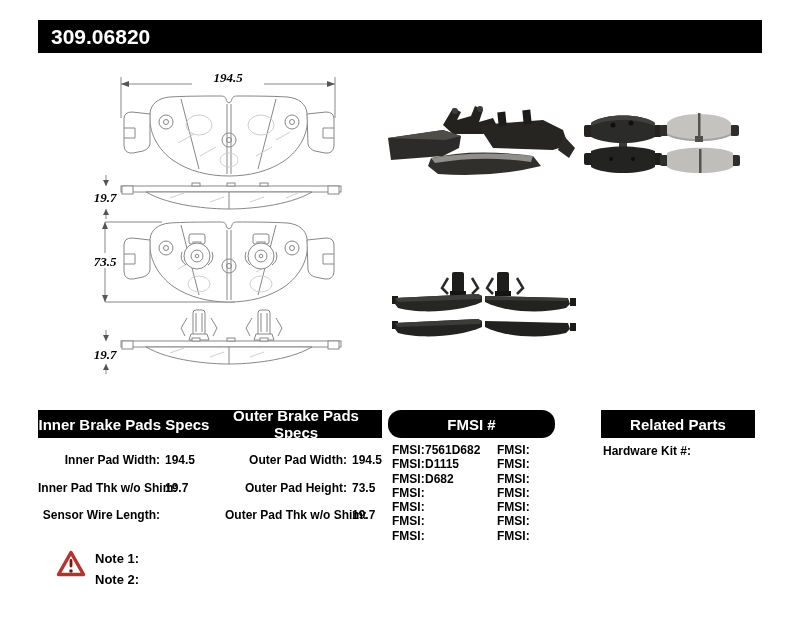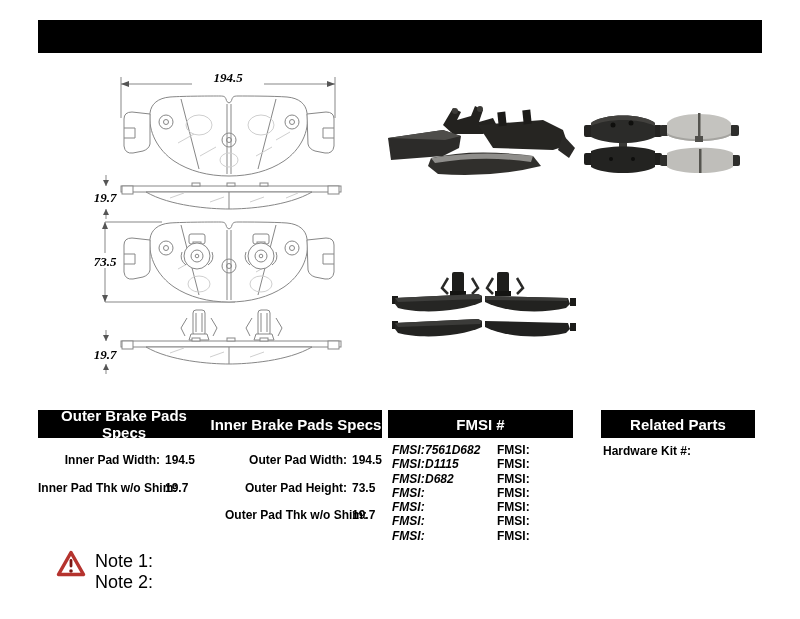--- a/index.html
+++ b/index.html
@@ -6,59 +6,60 @@
   .page{position:relative;width:800px;height:619px;background:#fff;overflow:hidden;
         font-family:"Liberation Sans",sans-serif;color:#000;}
   
   .title-bar{position:absolute;left:38px;top:20px;width:724px;height:33px;background:#000;
              color:#fff;display:flex;justify-content:space-between;align-items:center;
              padding:0 13px;box-sizing:border-box;font-weight:bold;font-size:21px;}
   .section-bar{position:absolute;top:410px;height:28px;background:#000;color:#fff;
                display:flex;align-items:center;font-weight:bold;font-size:15px;}
   .bar-specs{left:38px;width:344px;}
   .bar-specs .half{flex:1;text-align:center;}
-  .bar-fmsi{left:388px;width:185px;justify-content:center;}
+  .bar-fmsi{left:388px;width:167px;justify-content:center;border-radius:13px;}
   .bar-related{left:601px;width:154px;justify-content:center;}
   
   .spec-table{position:absolute;top:442px;font-size:12px;font-weight:bold;}
   .spec-table .spec-row{height:16.6px;white-space:nowrap;margin-top:11px;}
   .spec-table .lbl{display:inline-block;width:122px;text-align:right;}
   .spec-table .val{display:inline-block;margin-left:5px;}
   .inner-table{left:38px;}
   .outer-table{left:225px;}
   .fmsi-col{position:absolute;top:443px;font-size:12px;font-weight:bold;}
   .fmsi-col .spec-row{height:14.3px;white-space:nowrap;}
   .fmsi-col .lbl{display:inline-block;width:31px;text-align:left;}
   .fmsi-col .val{display:inline-block;margin-left:2px;}
-  .fmsi-col-1{left:392px;font-style:italic;}
+  .fmsi-col-1{left:392px;}
   .fmsi-col-2{left:497px;}
   .related-list{position:absolute;left:603px;top:444px;font-size:12px;font-weight:bold;}
   
   .dim{position:absolute;font-family:"Liberation Serif",serif;font-style:italic;
        font-weight:bold;font-size:13px;text-align:center;}
   .dim-width{left:196px;top:70px;width:64px;}
   .dim-thk1{left:89px;top:190px;width:32px;}
   .dim-height{left:89px;top:254px;width:32px;}
   .dim-thk2{left:89px;top:347px;width:32px;}
   
-  .note{position:absolute;left:95px;font-size:18px;font-weight:normal;}
+  .note{position:absolute;left:95px;font-size:13px;font-weight:bold;}
   .note-1{top:551px;} .note-2{top:552px;margin-top:20px;}
   .warn{position:absolute;left:56px;top:550px;}
   svg{position:absolute;}
   .dwg{stroke:#878787;stroke-width:1;fill:none;}
   .dwg-f{stroke:#878787;stroke-width:1;fill:#fff;}
   .wm{stroke:#cfcfcf;stroke-width:1;fill:none;}
   .arr{fill:#555;stroke:none;}
 </style>
 </head>
 <body>
 
 <div class="page">
 
   <div class="title-bar">
+    <span>309.06820</span>
   </div>
 
   <svg style="left:50px;top:68px;" width="340" height="310" viewBox="0 0 340 310">
 
     <line class="dwg" x1="71" y1="9" x2="71" y2="50"></line>
     <line class="dwg" x1="285" y1="9" x2="285" y2="50"></line>
     <line class="dwg" x1="71" y1="16" x2="142" y2="16"></line>
     <line class="dwg" x1="214" y1="16" x2="285" y2="16"></line>
     <polygon class="arr" points="71,16 79,13 79,19"></polygon>
     <polygon class="arr" points="285,16 277,13 277,19"></polygon>
@@ -248,33 +249,34 @@
     <path d="M95,30 L178,32 L180,38 L176,42 C150,48 115,46 95,36 Z" fill="#222220"></path>
     <path d="M95,30 L178,32 L177,35 L96,34 Z" fill="#3a3a38"></path>
     <rect x="2" y="55" width="6" height="8" fill="#1b1b19"></rect>
     <rect x="180" y="57" width="6" height="8" fill="#1b1b19"></rect>
     <path d="M5,57 L88,53 L92,55 L92,61 C70,71 30,73 8,67 L5,63 Z" fill="#232321"></path>
     <path d="M5,57 L88,53 L92,55 L90,58 L8,61 Z" fill="#3b3b39"></path>
     <path d="M95,55 L178,57 L180,63 L176,67 C150,73 115,71 95,61 Z" fill="#212120"></path>
   </svg>
 
   <div class="section-bar bar-specs">
+    <span class="half">Inner Brake Pads Specs</span>
     <span class="half">Outer Brake Pads Specs</span>
-    <span class="half">Inner Brake Pads Specs</span>
   </div>
   <div class="section-bar bar-fmsi">
     <span>FMSI #</span>
   </div>
   <div class="section-bar bar-related">
     <span>Related Parts</span>
   </div>
 
   <div class="spec-table inner-table">
     <div class="spec-row"><span class="lbl">Inner Pad Width:</span><span class="val">194.5</span></div>
     <div class="spec-row"><span class="lbl">Inner Pad Thk w/o Shim:</span><span class="val">19.7</span></div>
+    <div class="spec-row"><span class="lbl">Sensor Wire Length:</span><span class="val"></span></div>
   </div>
 
   <div class="spec-table outer-table">
     <div class="spec-row"><span class="lbl">Outer Pad Width:</span><span class="val">194.5</span></div>
     <div class="spec-row"><span class="lbl">Outer Pad Height:</span><span class="val">73.5</span></div>
     <div class="spec-row"><span class="lbl">Outer Pad Thk w/o Shim:</span><span class="val">19.7</span></div>
   </div>
 
   <div class="fmsi-col fmsi-col-1">
     <div class="spec-row"><span class="lbl">FMSI:</span><span class="val">7561D682</span></div>

